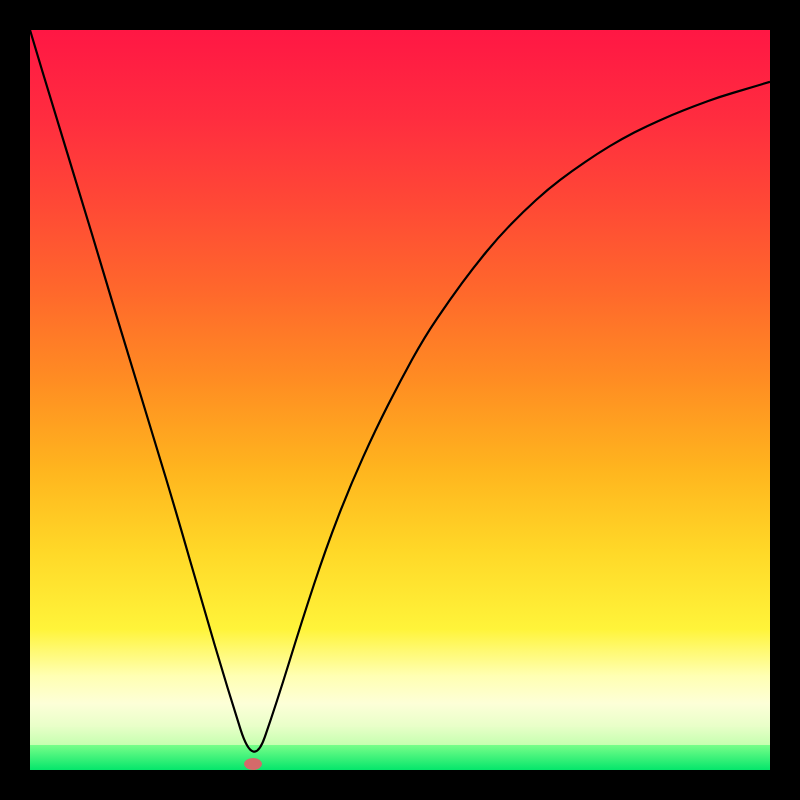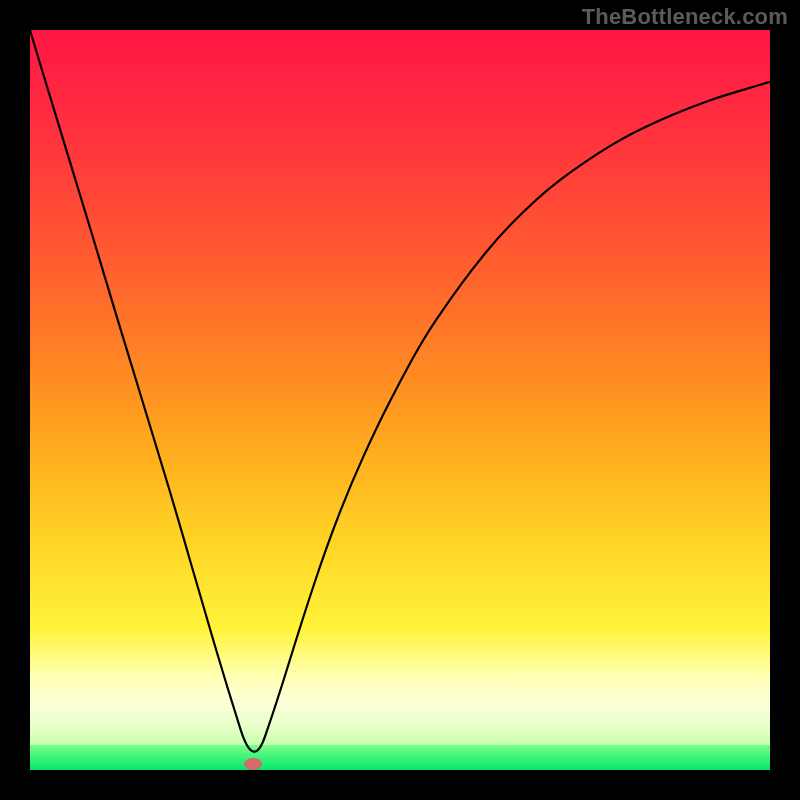--- a/index.html
+++ b/index.html
@@ -59,21 +59,20 @@
     width: 740px;
     height: 740px;
     z-index: 2;
   }
 </style>
 </head>
 <body>
 
 <div class="outer">
 
-  <div class="watermark">TheBottleneck.com</div>
 
   <div class="plot">
       <div class="band" style="top: 714.1px; height: 26.9px; background: linear-gradient(rgb(124, 255, 138), rgb(0, 229, 106));"></div>
       <div class="band" style="top: 695.6px; height: 19.5px; background: linear-gradient(rgb(232, 255, 200), rgb(198, 255, 176));"></div>
       <div class="band" style="top: 673.4px; height: 23.2px; background: linear-gradient(rgb(253, 255, 216), rgb(232, 255, 200));"></div>
       <div class="band" style="top: 643.8px; height: 30.6px; background: linear-gradient(rgb(255, 255, 176), rgb(253, 255, 216));"></div>
       <div class="band" style="top: 599.4px; height: 45.4px; background: linear-gradient(rgb(255, 244, 58), rgb(255, 255, 176));"></div>
       <div class="band" style="top: 518px; height: 82.4px; background: linear-gradient(rgb(255, 215, 39), rgb(255, 244, 58));"></div>
       <div class="band" style="top: 436.6px; height: 82.4px; background: linear-gradient(rgb(255, 180, 30), rgb(255, 215, 39));"></div>
       <div class="band" style="top: 355.2px; height: 82.4px; background: linear-gradient(rgb(255, 143, 34), rgb(255, 180, 30));"></div>

